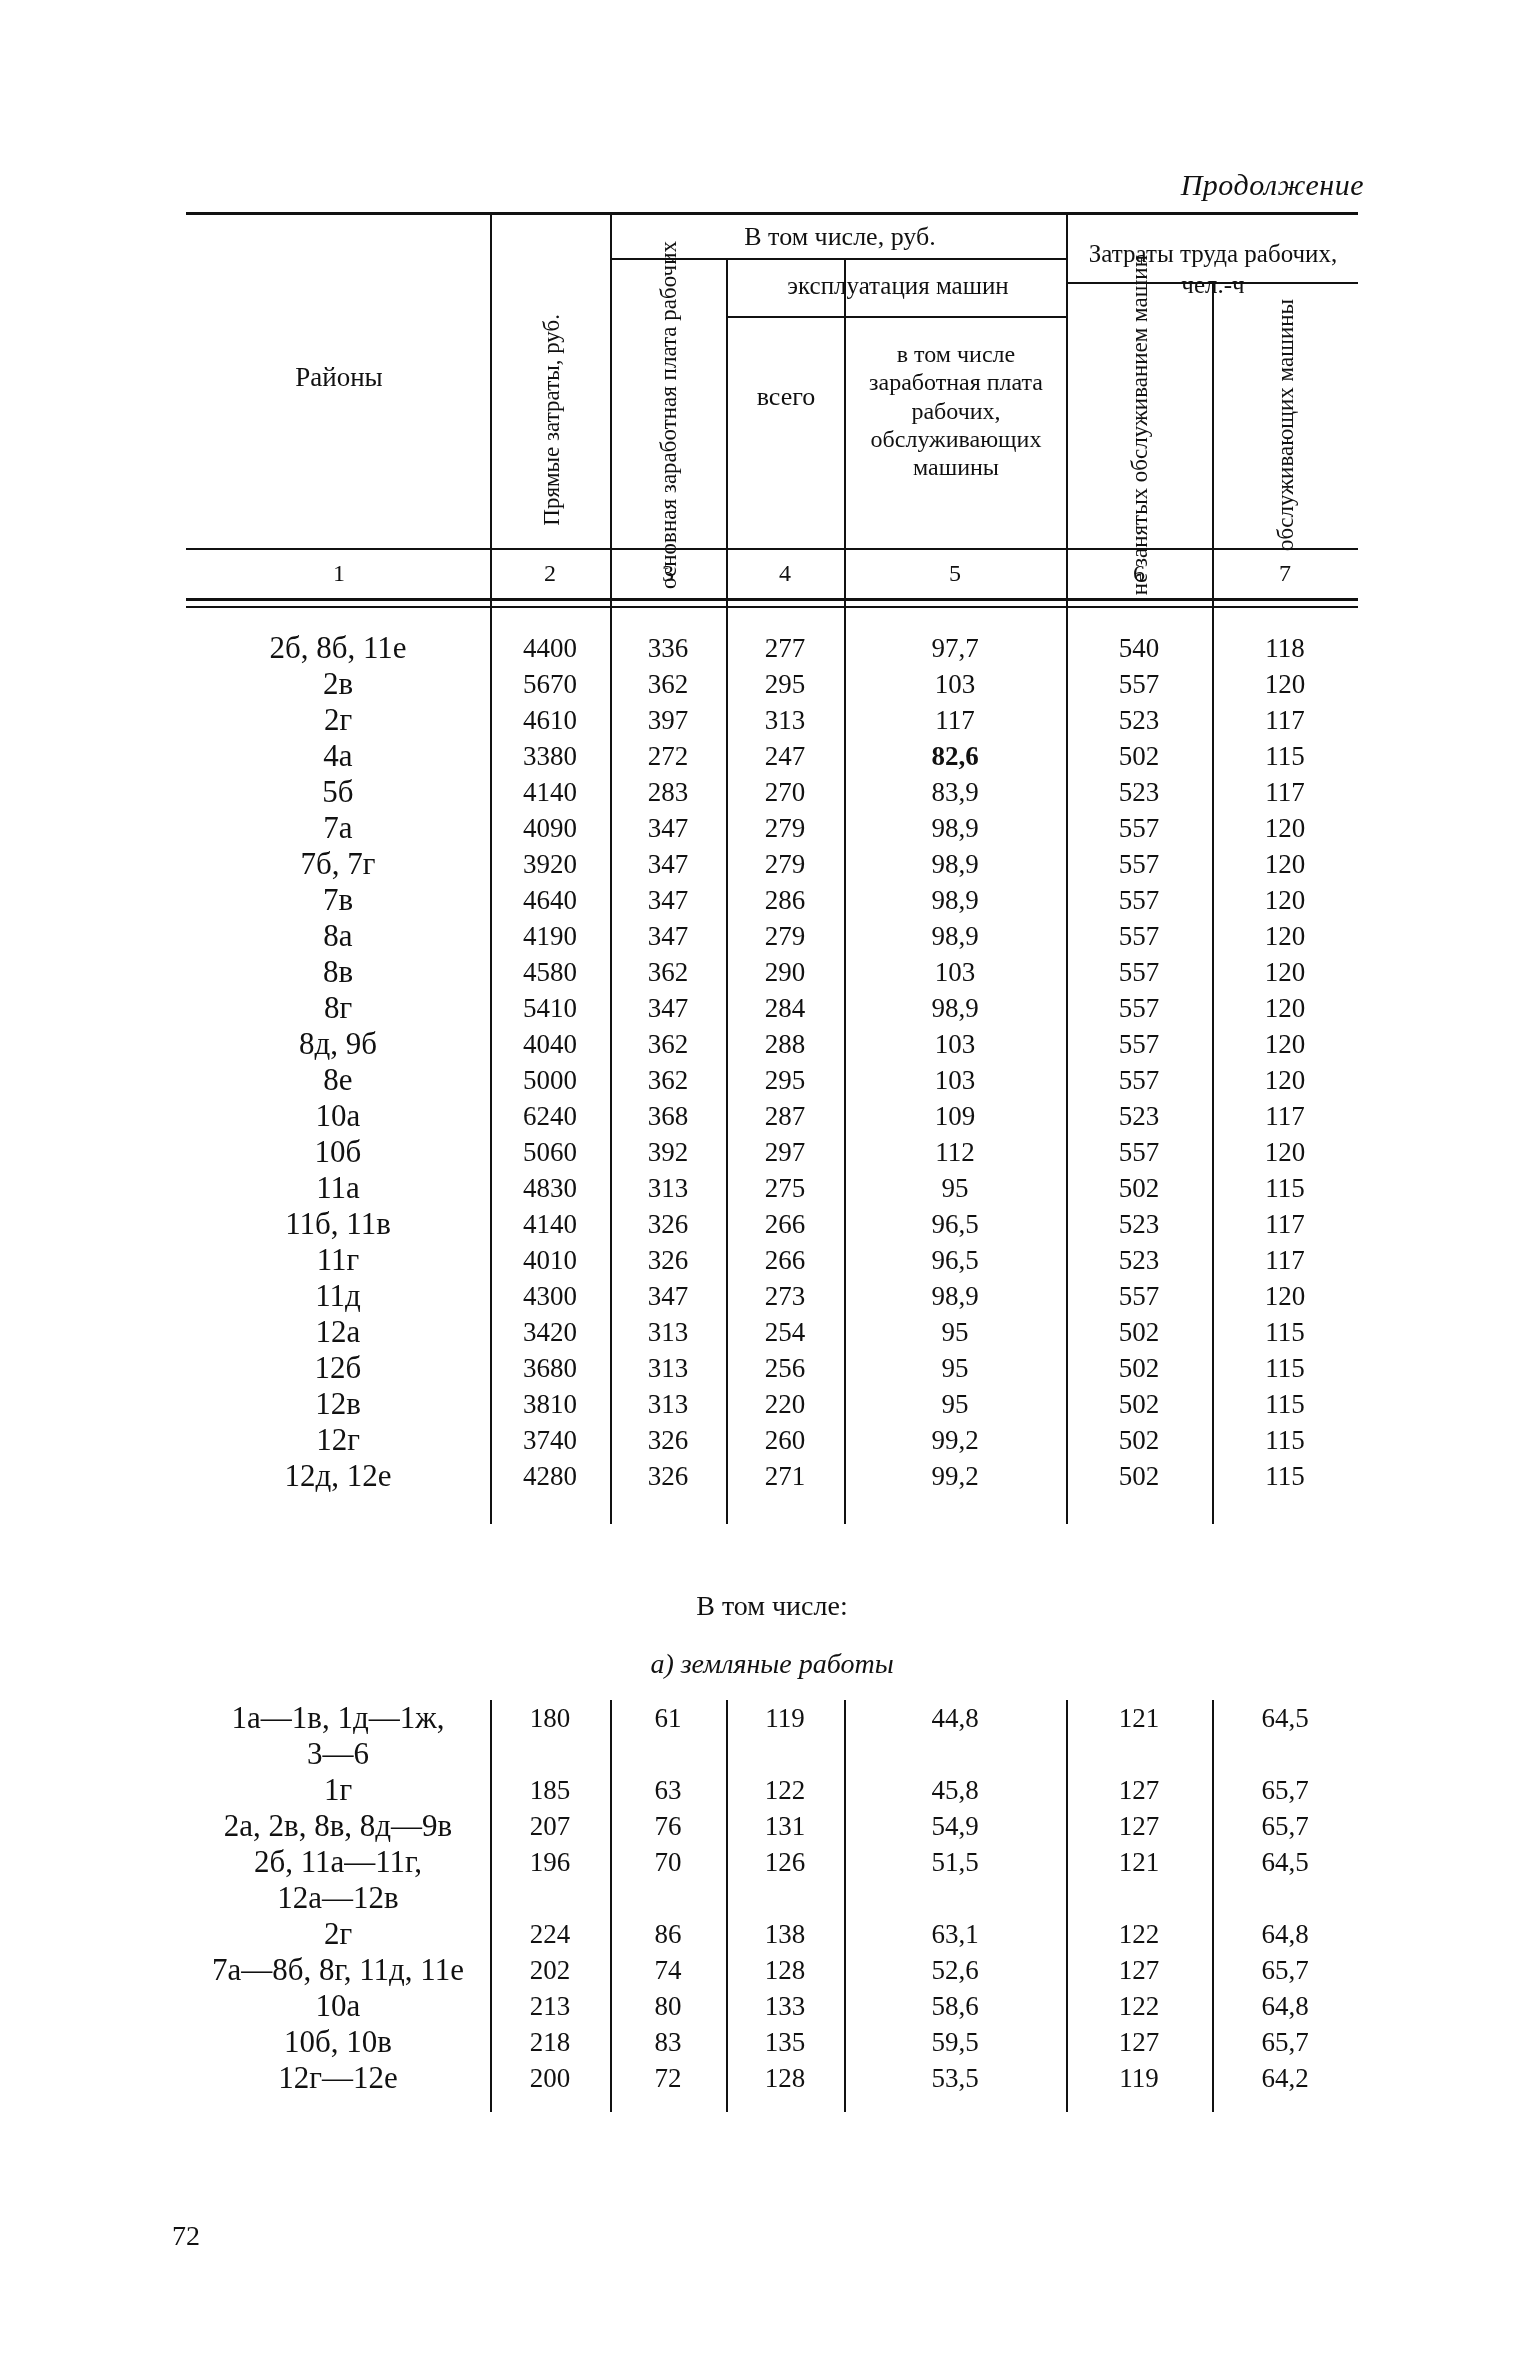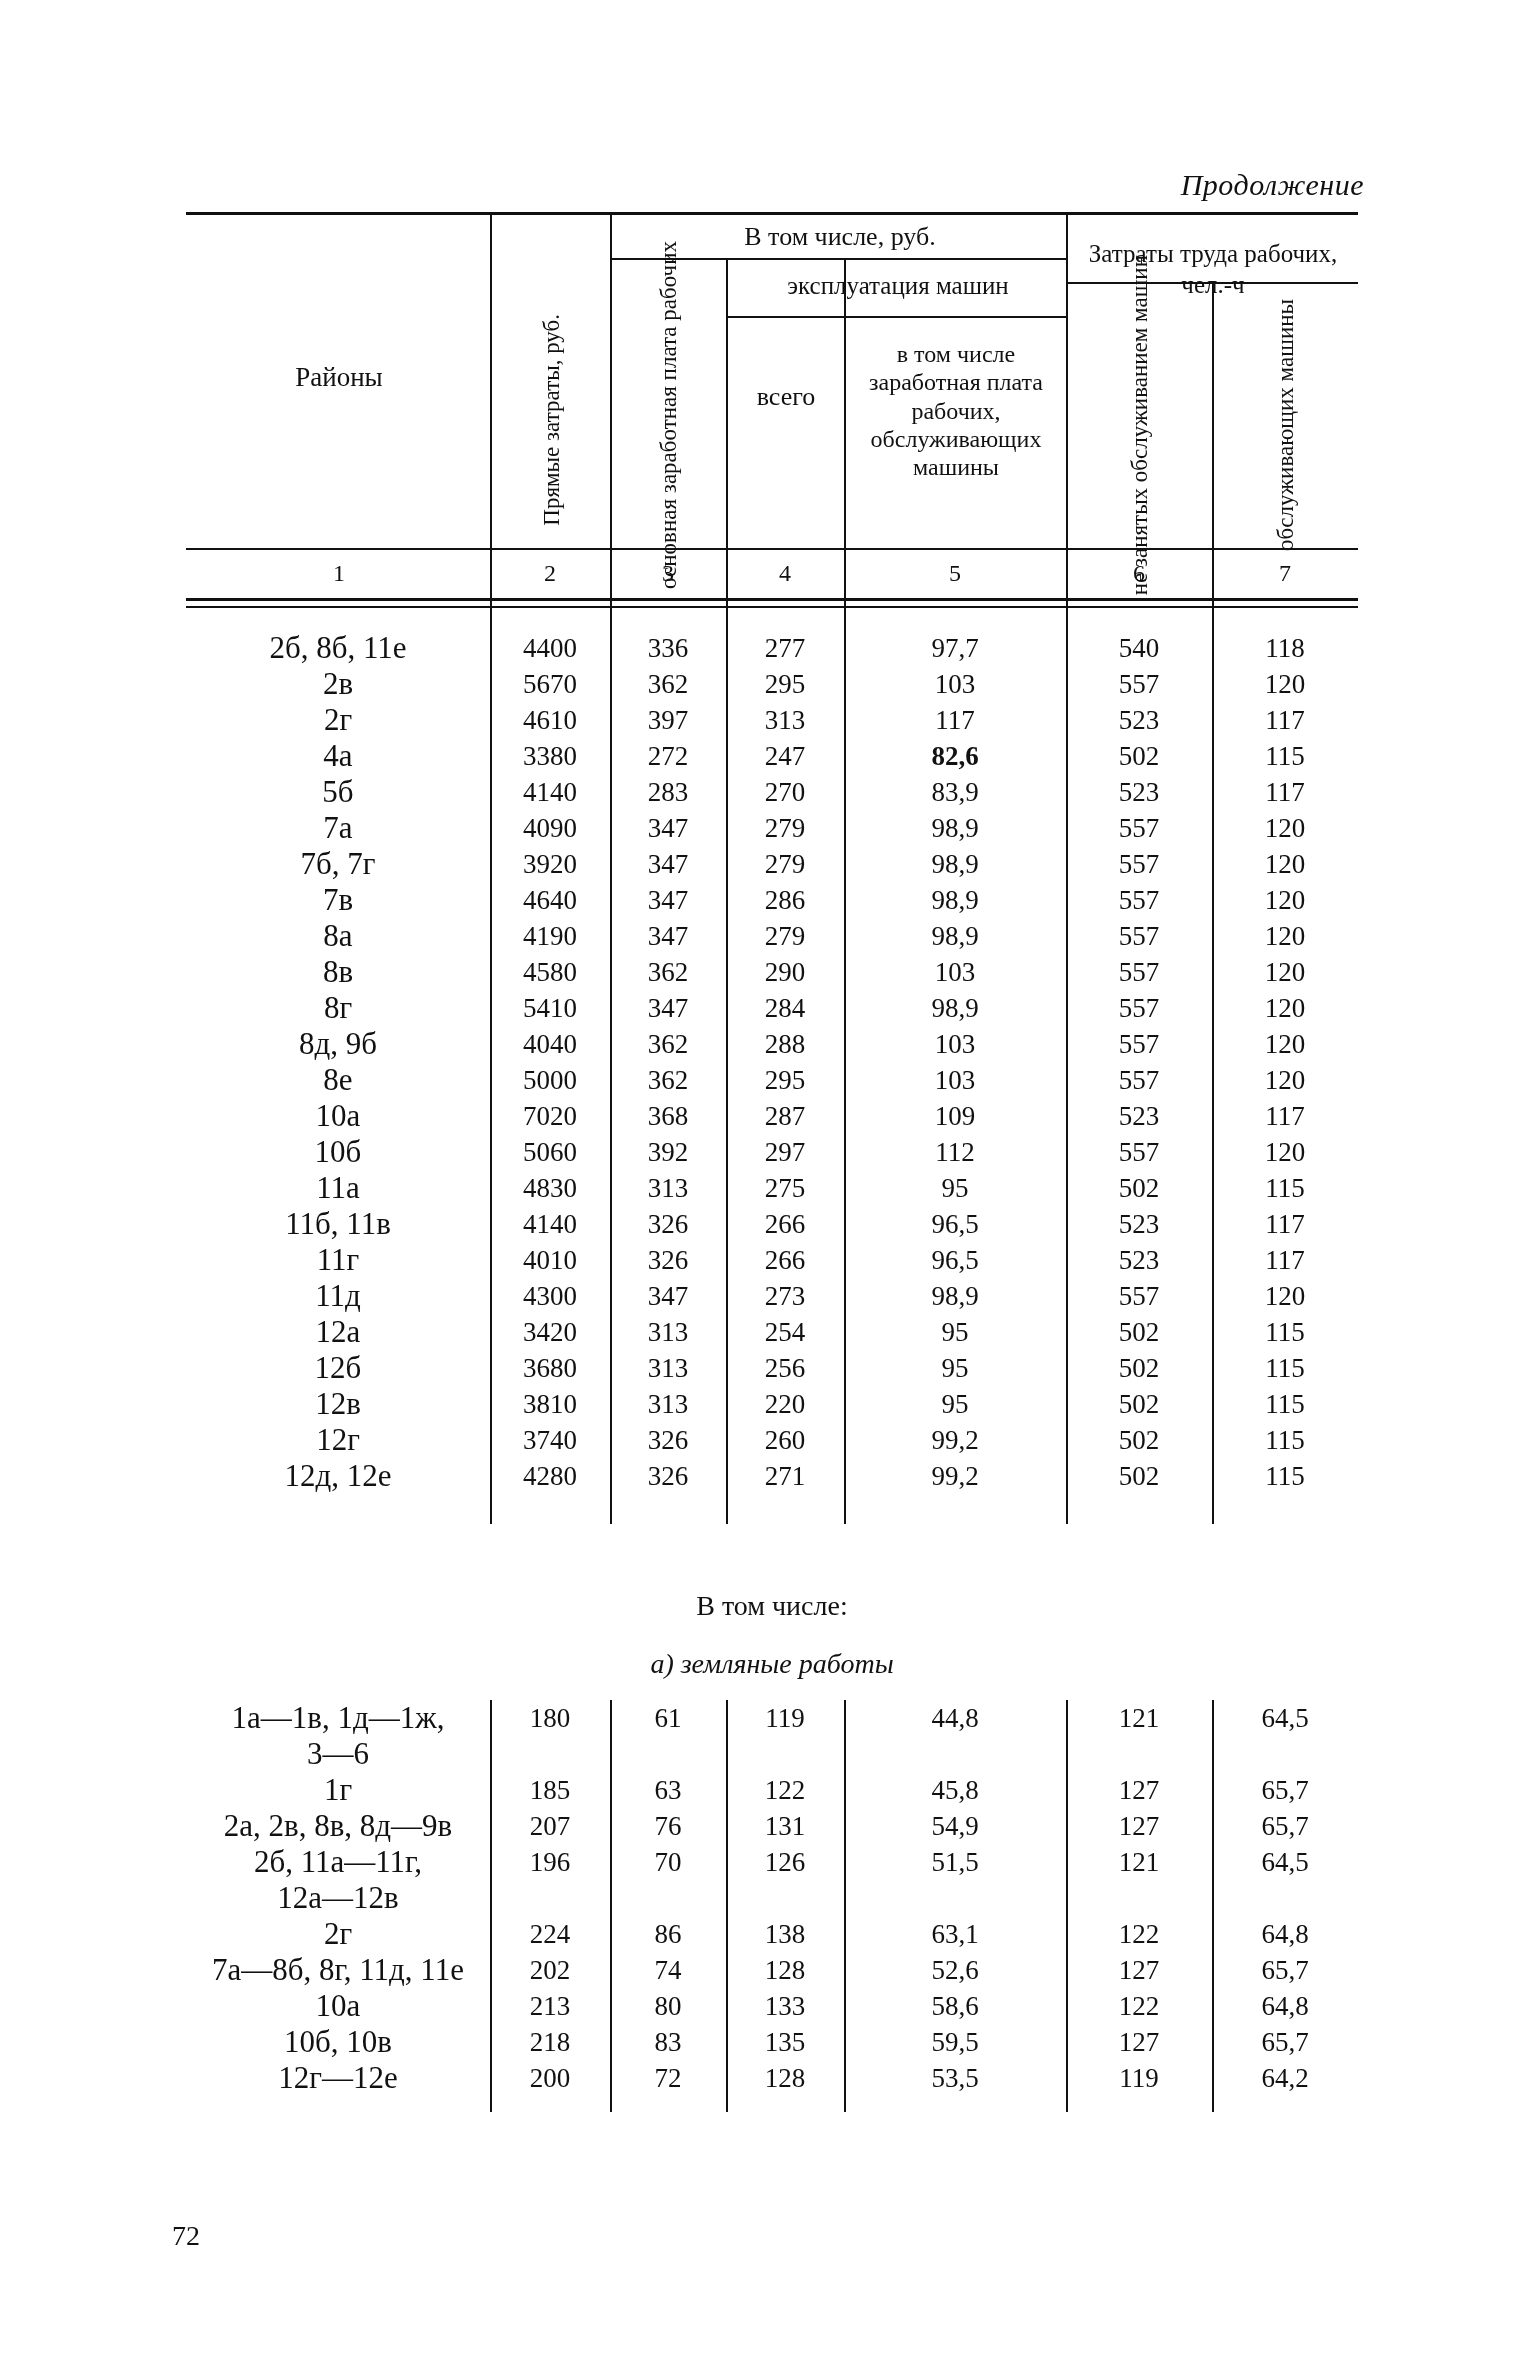--- a/index.html
+++ b/index.html
@@ -267,21 +267,21 @@
           <td class="rowlabel" style="width: 304px;">8е</td>
           <td class="datacell" style="width: 120px;">5000</td>
           <td class="datacell" style="width: 116px;">362</td>
           <td class="datacell" style="width: 118px;">295</td>
           <td class="datacell" style="width: 222px;">103</td>
           <td class="datacell" style="width: 146px;">557</td>
           <td class="datacell" style="width: 146px;">120</td>
         </tr>
         <tr style="height: 35.5px;">
           <td class="rowlabel" style="width: 304px;">10а</td>
-          <td class="datacell" style="width: 120px;">7020</td>
+          <td class="datacell" style="width: 120px;">6240</td>
           <td class="datacell" style="width: 116px;">368</td>
           <td class="datacell" style="width: 118px;">287</td>
           <td class="datacell" style="width: 222px;">109</td>
           <td class="datacell" style="width: 146px;">523</td>
           <td class="datacell" style="width: 146px;">117</td>
         </tr>
         <tr style="height: 35.5px;">
           <td class="rowlabel" style="width: 304px;">10б</td>
           <td class="datacell" style="width: 120px;">5060</td>
           <td class="datacell" style="width: 116px;">392</td>

